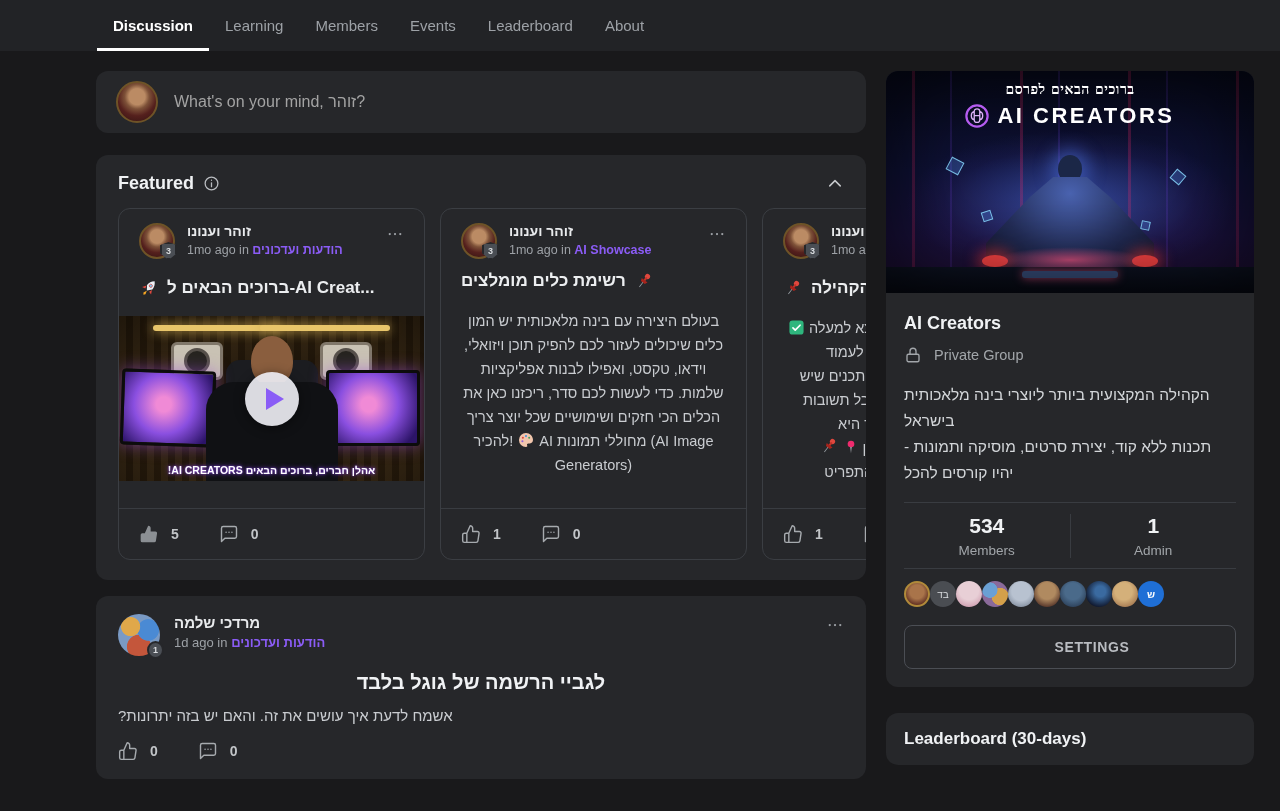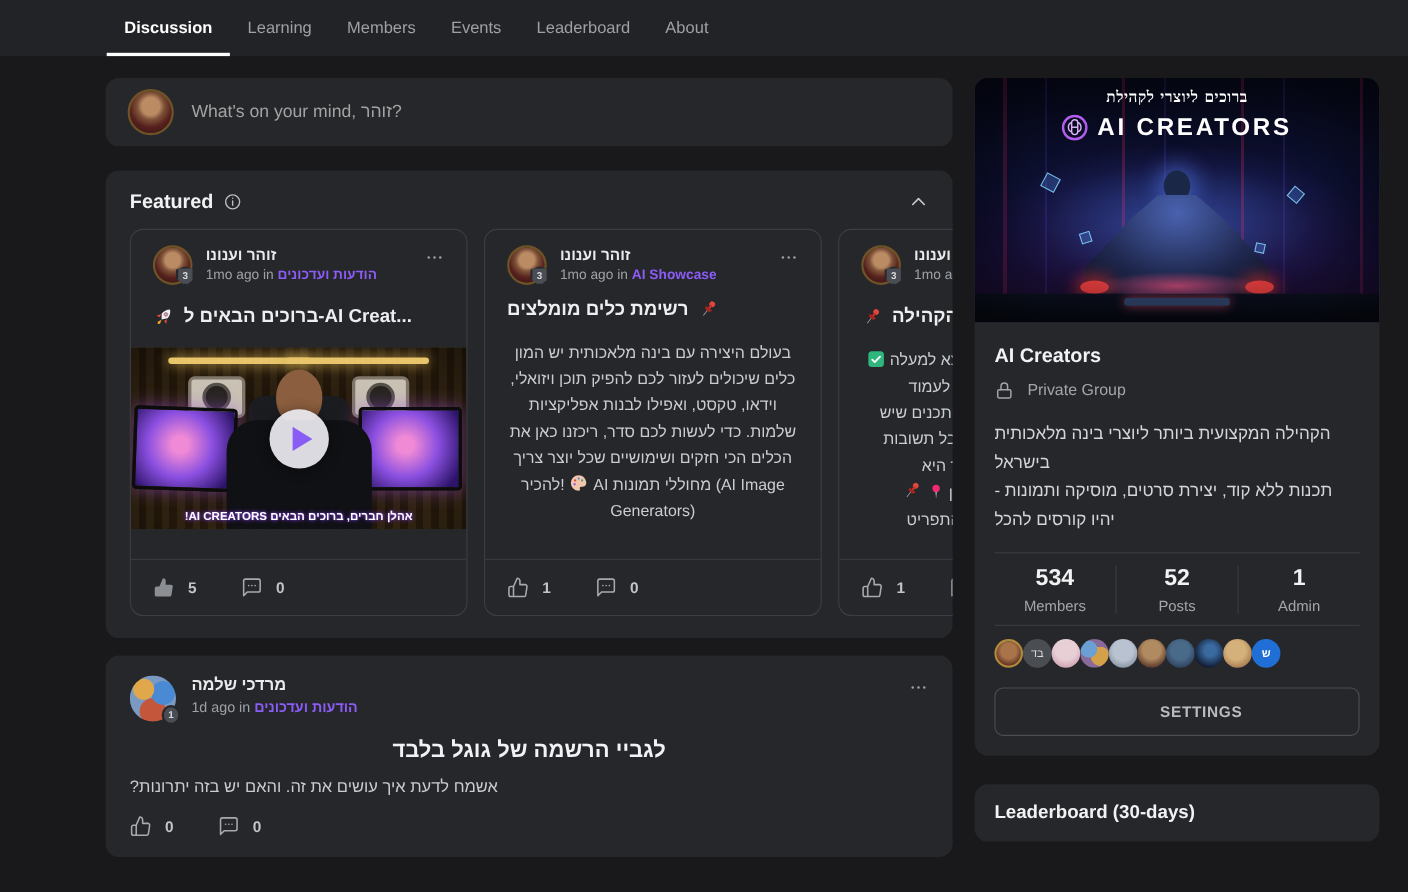--- a/index.html
+++ b/index.html
@@ -465,21 +465,21 @@
         <span class="bn-cube c2"></span>
         <span class="bn-cube c3"></span>
         <span class="bn-cube c4"></span>
         <span class="bn-head"></span>
         <span class="bn-torso"></span>
         <span class="bn-hand l"></span>
         <span class="bn-hand r"></span>
         <span class="bn-glow"></span>
         <span class="bn-desk"></span>
         <div class="bn-text">
-          <div class="bn-sub" dir="rtl">ברוכים ליוצרי לקהילת</div>
+          <div class="bn-sub" dir="rtl">ברוכים הבאים לפרסם</div>
           <div class="bn-title-row">
             <span>
                 <svg viewBox="0 0 26 26" width="24" height="24">
                   <circle cx="13" cy="13" r="11.5" fill="none" stroke="#b55cf0" stroke-width="2.4"></circle>
                   <path d="M10 8c-2 .6-3.2 2.2-3.2 4.6S8 16.6 10 17.2M16 8c2 .6 3.2 2.2 3.2 4.6S18 16.6 16 17.2M10 8c0-1.6 1.3-2.7 3-2.7S16 6.4 16 8M10 17.2c0 1.6 1.3 2.7 3 2.7s3-1.1 3-2.7M10 8v9.2M16 8v9.2M10 12.6h6" stroke="#dcb2f7" stroke-width="1.4" fill="none" stroke-linecap="round"></path>
                 </svg>
               </span>
             <span class="bn-title">AI CREATORS</span>
           </div>
         </div>
@@ -499,24 +499,20 @@
         <div class="group-desc" dir="rtl">הקהילה המקצועית ביותר ליוצרי בינה מלאכותית
 בישראל
 תכנות ללא קוד, יצירת סרטים, מוסיקה ותמונות -
 יהיו קורסים להכל</div>
 
         <hr class="divider">
         <div class="stats">
           <div class="stat">
             <div class="stat-value">534</div>
             <div class="stat-label">Members</div>
-          </div>
-          <div class="stat">
-            <div class="stat-value">52</div>
-            <div class="stat-label">Posts</div>
           </div>
           <div class="stat">
             <div class="stat-value">1</div>
             <div class="stat-label">Admin</div>
           </div>
         </div>
         <hr class="divider" style="margin-top:0;">
 
         <div class="avatars-row">
           <span class="mini-av av1"></span>

